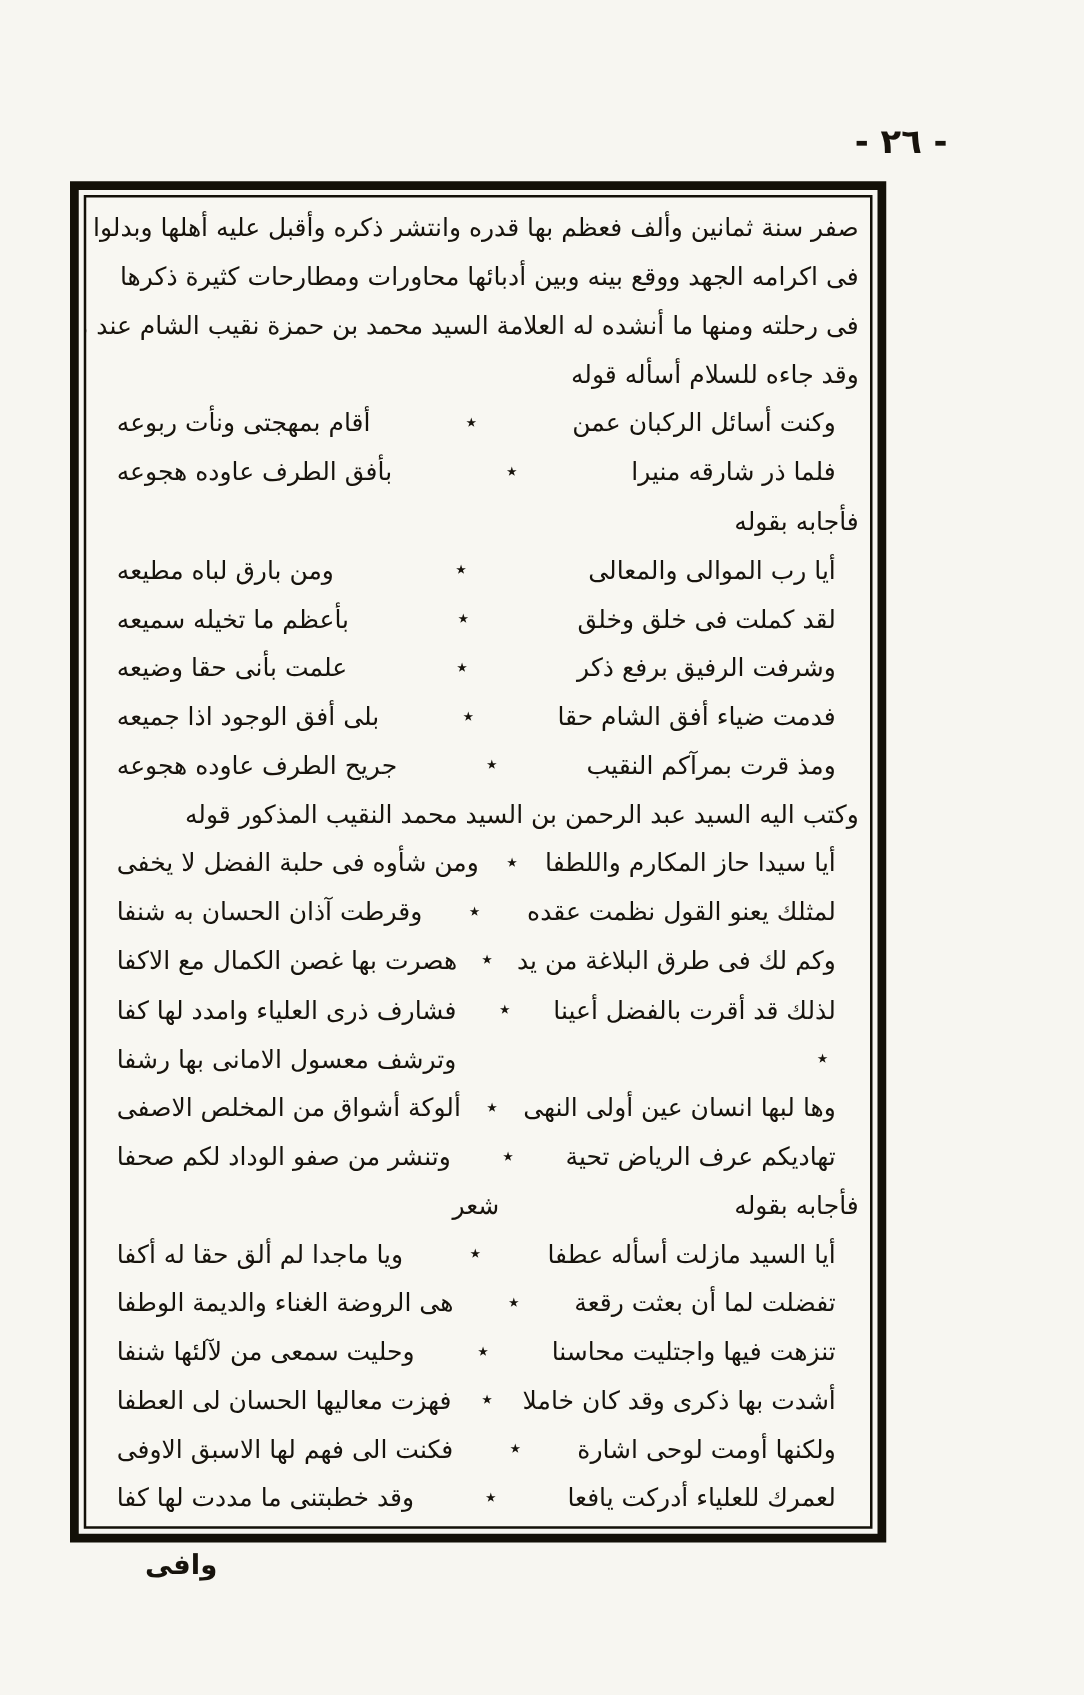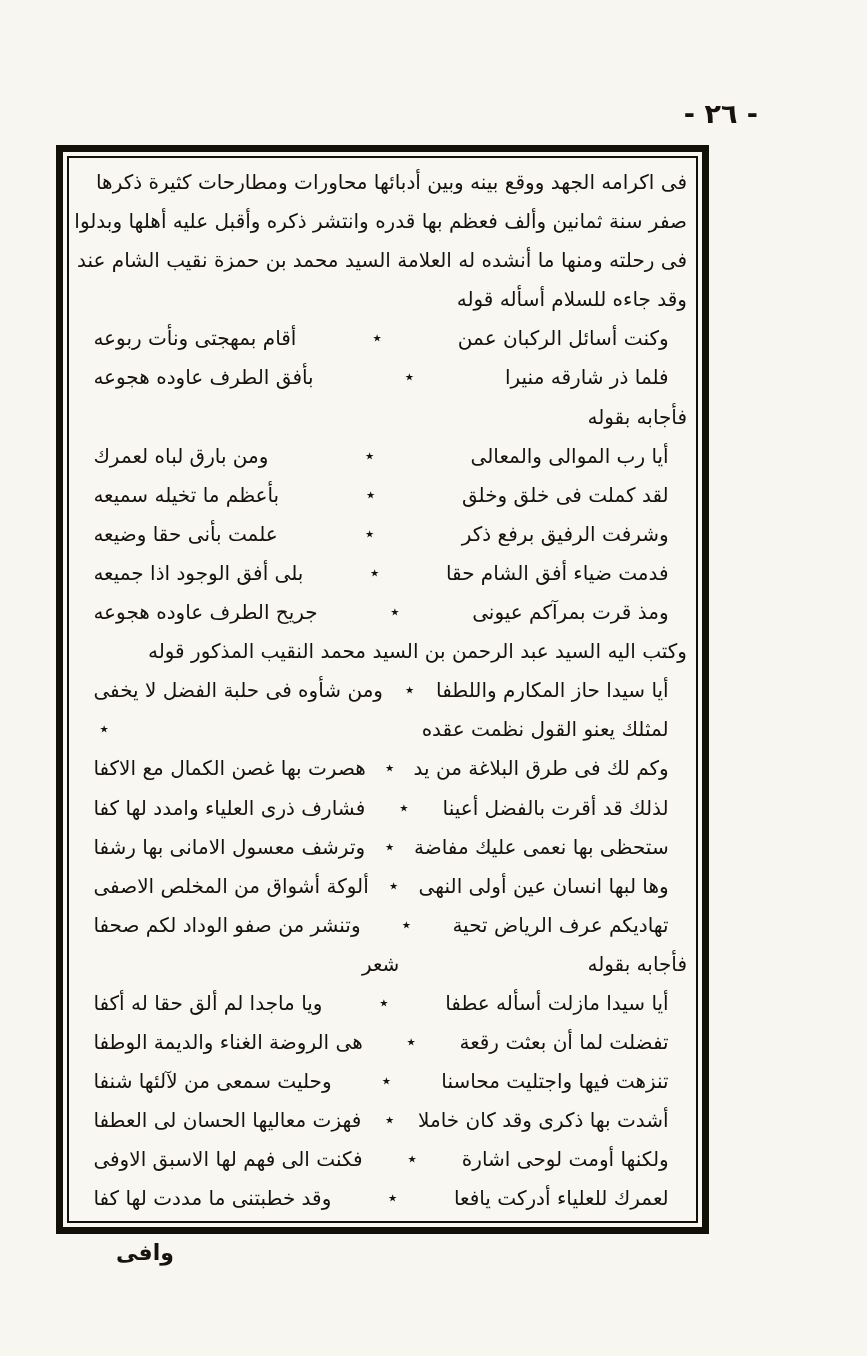--- a/index.html
+++ b/index.html
@@ -54,108 +54,108 @@
 </style>
 </head>
 <body>
 
 <div class="page">
 
   <div class="pagenum">- ٢٦ -</div>
 
   <div class="frame">
 
+    <div class="row prose">صفر سنة ثمانين وألف فعظم بها قدره وانتشر ذكره وأقبل عليه أهلها وبدلوا</div>
     <div class="row prose">فى اكرامه الجهد ووقع بينه وبين أدبائها محاورات ومطارحات كثيرة ذكرها</div>
-    <div class="row prose">صفر سنة ثمانين وألف فعظم بها قدره وانتشر ذكره وأقبل عليه أهلها وبدلوا</div>
     <div class="row prose">فى رحلته ومنها ما أنشده له العلامة السيد محمد بن حمزة نقيب الشام عند ما وصل</div>
     <div class="row heading">وقد جاءه للسلام أسأله قوله</div>
 
     <div class="row verse">
       <span class="hemi">وكنت أسائل الركبان عمن</span>
       <span class="sep">٭</span>
       <span class="hemi">أقام بمهجتى ونأت ربوعه</span>
     </div>
     <div class="row verse">
       <span class="hemi">فلما ذر شارقه منيرا</span>
       <span class="sep">٭</span>
       <span class="hemi">بأفق الطرف عاوده هجوعه</span>
     </div>
 
     <div class="row heading">فأجابه بقوله</div>
 
     <div class="row verse">
       <span class="hemi">أيا رب الموالى والمعالى</span>
       <span class="sep">٭</span>
-      <span class="hemi">ومن بارق لباه لعمرك</span>
+      <span class="hemi">ومن بارق لباه مطيعه</span>
     </div>
     <div class="row verse">
       <span class="hemi">لقد كملت فى خلق وخلق</span>
       <span class="sep">٭</span>
       <span class="hemi">بأعظم ما تخيله سميعه</span>
     </div>
     <div class="row verse">
       <span class="hemi">وشرفت الرفيق برفع ذكر</span>
       <span class="sep">٭</span>
       <span class="hemi">علمت بأنى حقا وضيعه</span>
     </div>
     <div class="row verse">
       <span class="hemi">فدمت ضياء أفق الشام حقا</span>
       <span class="sep">٭</span>
       <span class="hemi">بلى أفق الوجود اذا جميعه</span>
     </div>
     <div class="row verse">
-      <span class="hemi">ومذ قرت بمرآكم عيونى</span>
+      <span class="hemi">ومذ قرت بمرآكم النقيب</span>
       <span class="sep">٭</span>
       <span class="hemi">جريح الطرف عاوده هجوعه</span>
     </div>
 
     <div class="row heading">وكتب اليه السيد عبد الرحمن بن السيد محمد النقيب المذكور قوله</div>
 
     <div class="row verse">
       <span class="hemi">أيا سيدا حاز المكارم واللطفا</span>
       <span class="sep">٭</span>
       <span class="hemi">ومن شأوه فى حلبة الفضل لا يخفى</span>
     </div>
     <div class="row verse">
       <span class="hemi">لمثلك يعنو القول نظمت عقده</span>
       <span class="sep">٭</span>
+      <span class="hemi">وقرطت آذان الحسان به شنفا</span>
     </div>
     <div class="row verse">
       <span class="hemi">وكم لك فى طرق البلاغة من يد</span>
       <span class="sep">٭</span>
       <span class="hemi">هصرت بها غصن الكمال مع الاكفا</span>
     </div>
     <div class="row verse">
       <span class="hemi">لذلك قد أقرت بالفضل أعينا</span>
       <span class="sep">٭</span>
       <span class="hemi">فشارف ذرى العلياء وامدد لها كفا</span>
     </div>
     <div class="row verse">
-      <span class="hemi">ستحظى بها نعمى عليك مفاضة</span>
       <span class="sep">٭</span>
       <span class="hemi">وترشف معسول الامانى بها رشفا</span>
     </div>
     <div class="row verse">
       <span class="hemi">وها لبها انسان عين أولى النهى</span>
       <span class="sep">٭</span>
       <span class="hemi">ألوكة أشواق من المخلص الاصفى</span>
     </div>
     <div class="row verse">
       <span class="hemi">تهاديكم عرف الرياض تحية</span>
       <span class="sep">٭</span>
       <span class="hemi">وتنشر من صفو الوداد لكم صحفا</span>
     </div>
 
     <div class="row heading-split">
       <span>فأجابه بقوله</span>
       <span class="center-label">شعر</span>
     </div>
 
     <div class="row verse">
-      <span class="hemi">أيا سيدا مازلت أسأله عطفا</span>
+      <span class="hemi">أيا السيد مازلت أسأله عطفا</span>
       <span class="sep">٭</span>
       <span class="hemi">ويا ماجدا لم ألق حقا له أكفا</span>
     </div>
     <div class="row verse">
       <span class="hemi">تفضلت لما أن بعثت رقعة</span>
       <span class="sep">٭</span>
       <span class="hemi">هى الروضة الغناء والديمة الوطفا</span>
     </div>
     <div class="row verse">
       <span class="hemi">تنزهت فيها واجتليت محاسنا</span>

